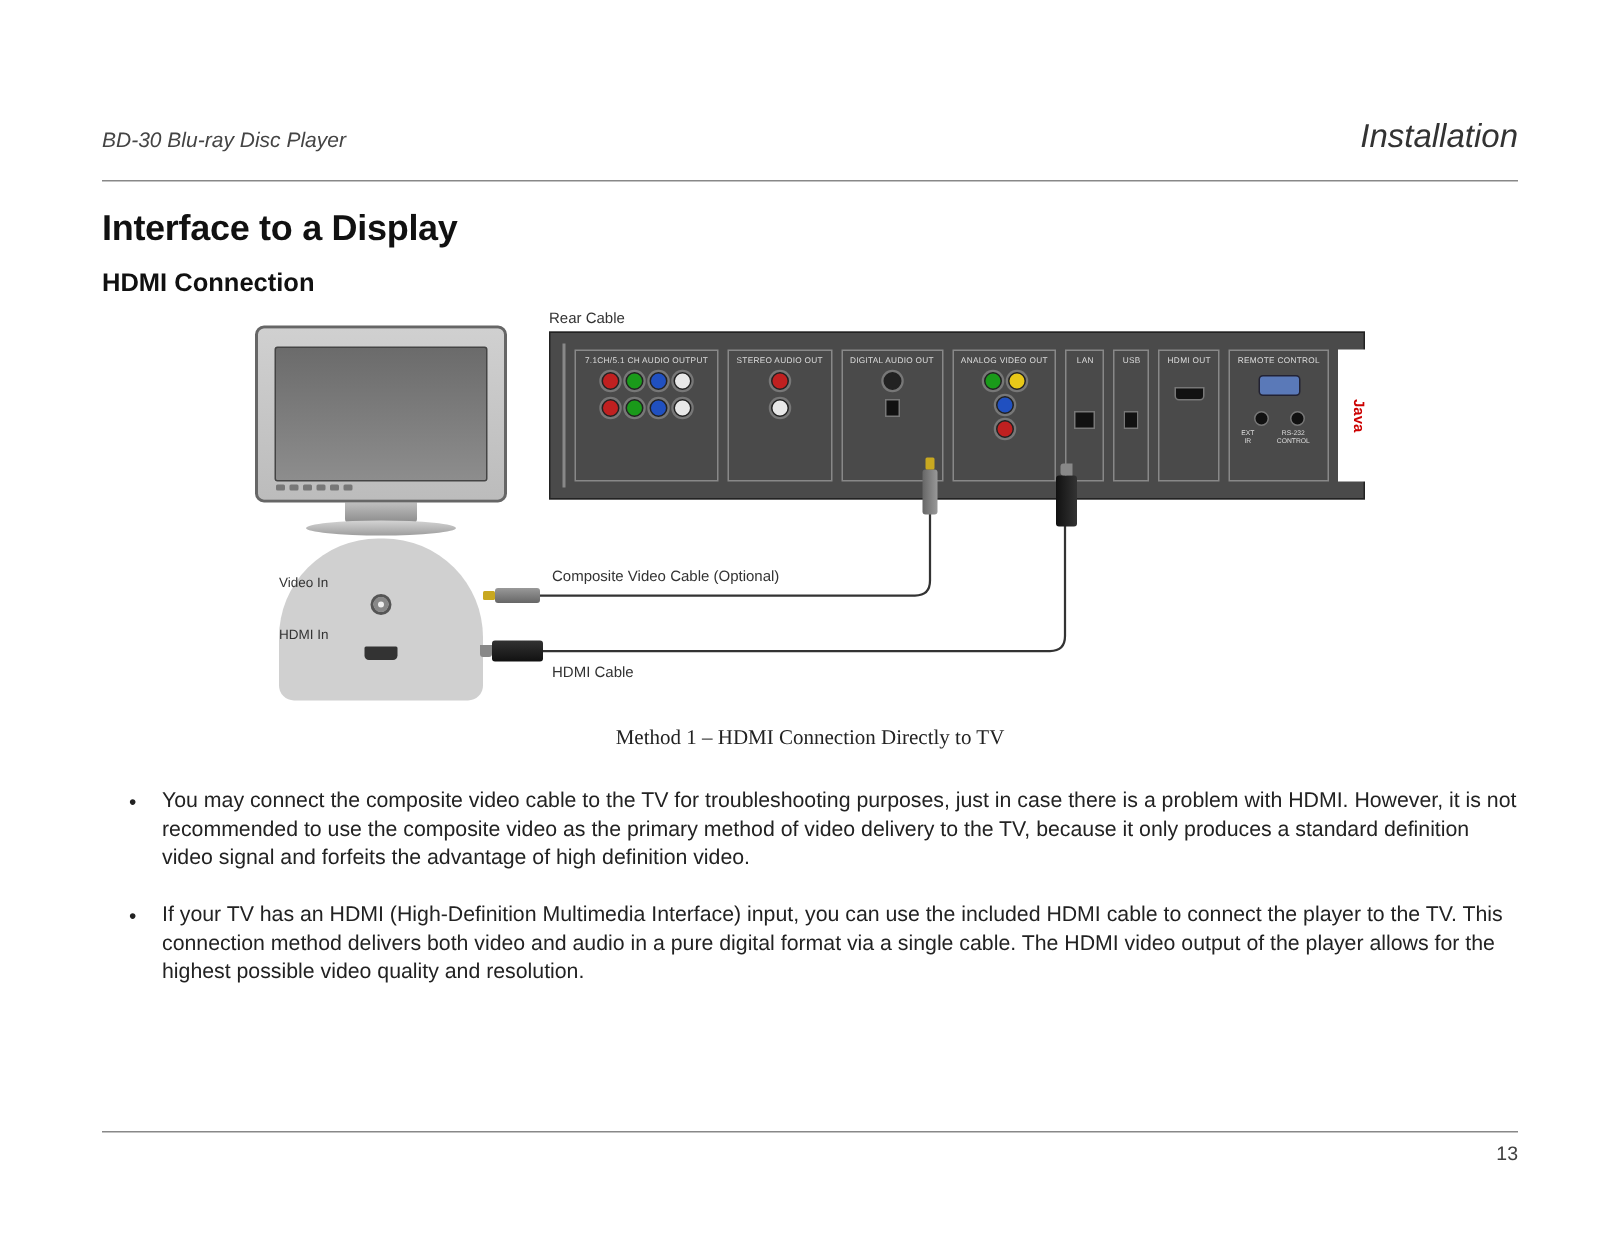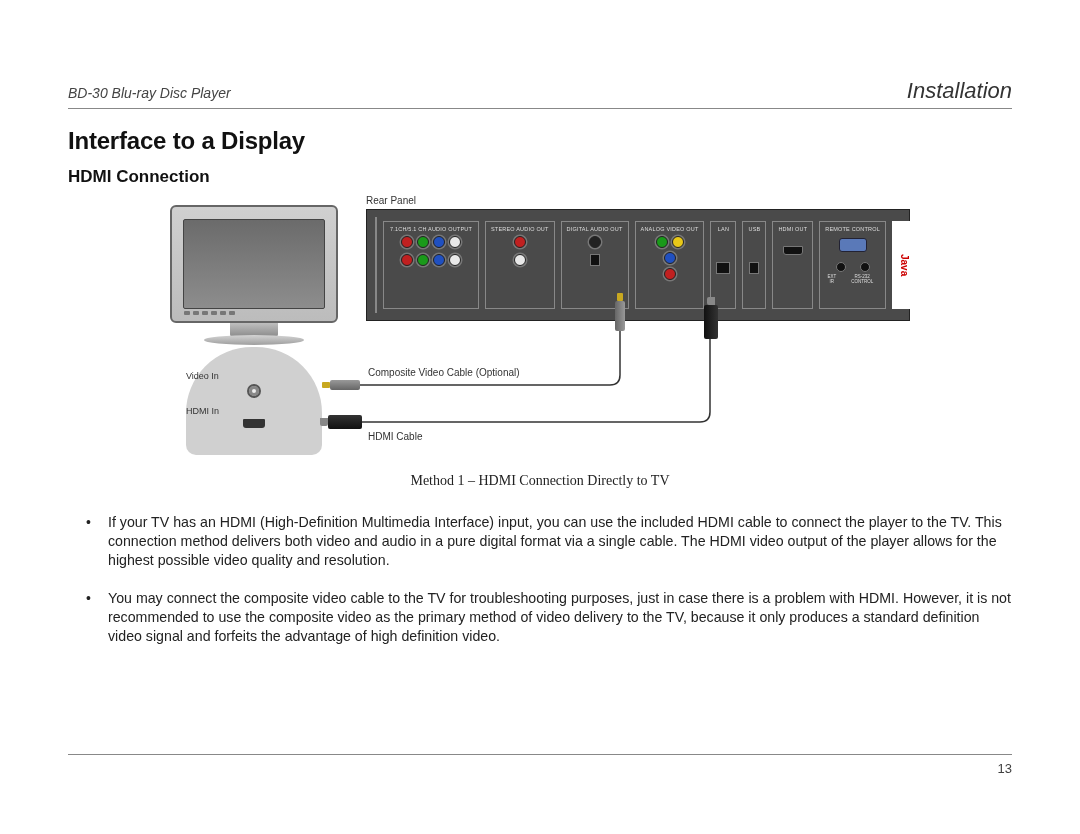--- a/index.html
+++ b/index.html
@@ -10,21 +10,21 @@
     width: 1080px;
     height: 834px;
     position: relative;
     padding: 78px 68px 40px 68px;
   }
   .header-row {
     display: flex;
     justify-content: space-between;
     align-items: baseline;
     border-bottom: 1px solid #888;
-    padding-bottom: 4px;
+    padding-bottom: 16px;
     margin-bottom: 18px;
   }
   .header-left {
     font-style: italic;
     font-size: 14px;
     color: #444;
   }
   .header-right {
     font-style: italic;
     font-size: 22px;
@@ -282,21 +282,21 @@
       <div class="tv-base"></div>
     </div>
 
     <div class="conn-block">
       <span class="lbl-small">Video In</span>
       <div class="rca-jack"></div>
       <span class="lbl-small">HDMI In</span>
       <div class="hdmi-jack"></div>
     </div>
 
-    <span class="rear-label">Rear Panel</span>
+    <span class="rear-label">Rear Cable</span>
     <div class="rear-panel">
       <div class="panel-text"></div>
       <div class="port-group" style="flex:0 0 96px;">
         <span class="title">7.1CH/5.1 CH AUDIO OUTPUT</span>
         <div class="port-row">
             <div class="rca red"></div>
             <div class="rca green"></div>
             <div class="rca blue"></div>
             <div class="rca white"></div>
           </div>
@@ -376,19 +376,19 @@
     <div class="plug-hdmi" style="left:524px;top:120px;transform:rotate(90deg);"></div>
 
     <span class="cable-label" style="left:198px;top:172px;">Composite Video Cable (Optional)</span>
     <span class="cable-label" style="left:198px;top:236px;text-align:center;">HDMI Cable</span>
   </div>
 </div>
 
 <div class="caption">Method 1 – HDMI Connection Directly to TV</div>
 
 <ul class="body">
+  <li>You may connect the composite video cable to the TV for troubleshooting purposes, just in case there is a problem with HDMI. However, it is not recommended to use the composite video as the primary method of video delivery to the TV, because it only produces a standard definition video signal and forfeits the advantage of high definition video.</li>
   <li>If your TV has an HDMI (High-Definition Multimedia Interface) input, you can use the included HDMI cable to connect the player to the TV. This connection method delivers both video and audio in a pure digital format via a single cable. The HDMI video output of the player allows for the highest possible video quality and resolution.</li>
-  <li>You may connect the composite video cable to the TV for troubleshooting purposes, just in case there is a problem with HDMI. However, it is not recommended to use the composite video as the primary method of video delivery to the TV, because it only produces a standard definition video signal and forfeits the advantage of high definition video.</li>
 </ul>
 
 <div class="footer">
   <span>13</span>
 </div>
 
 </body></html>

